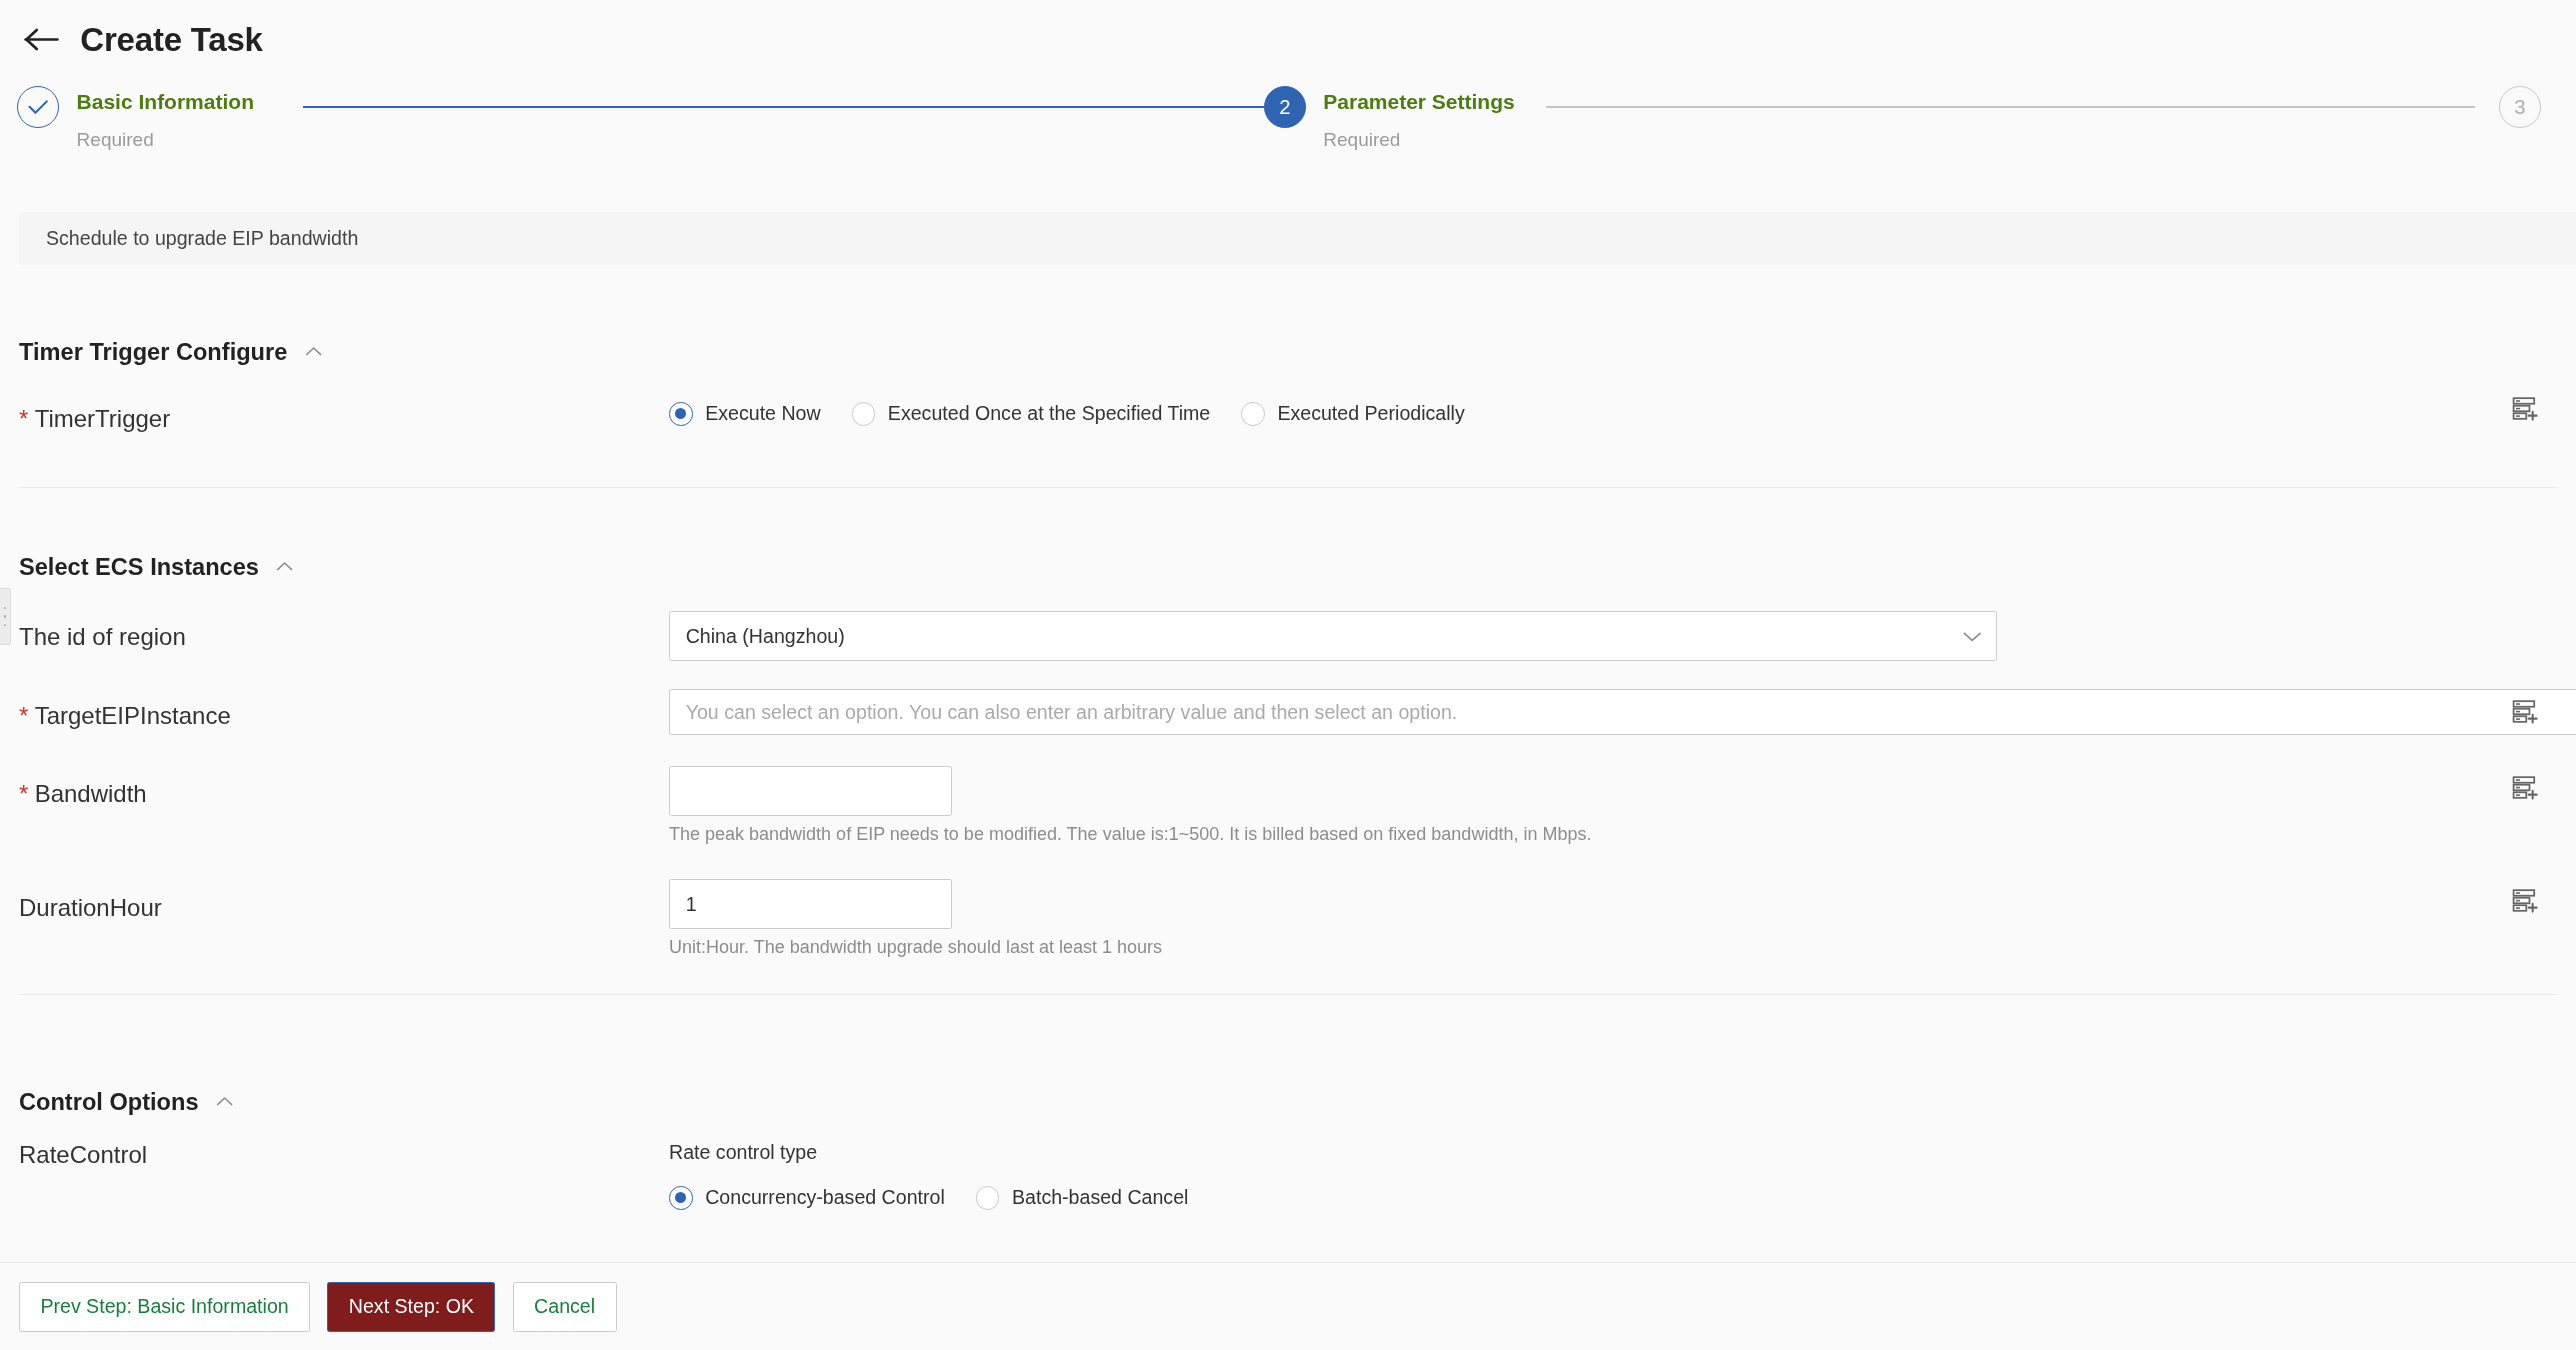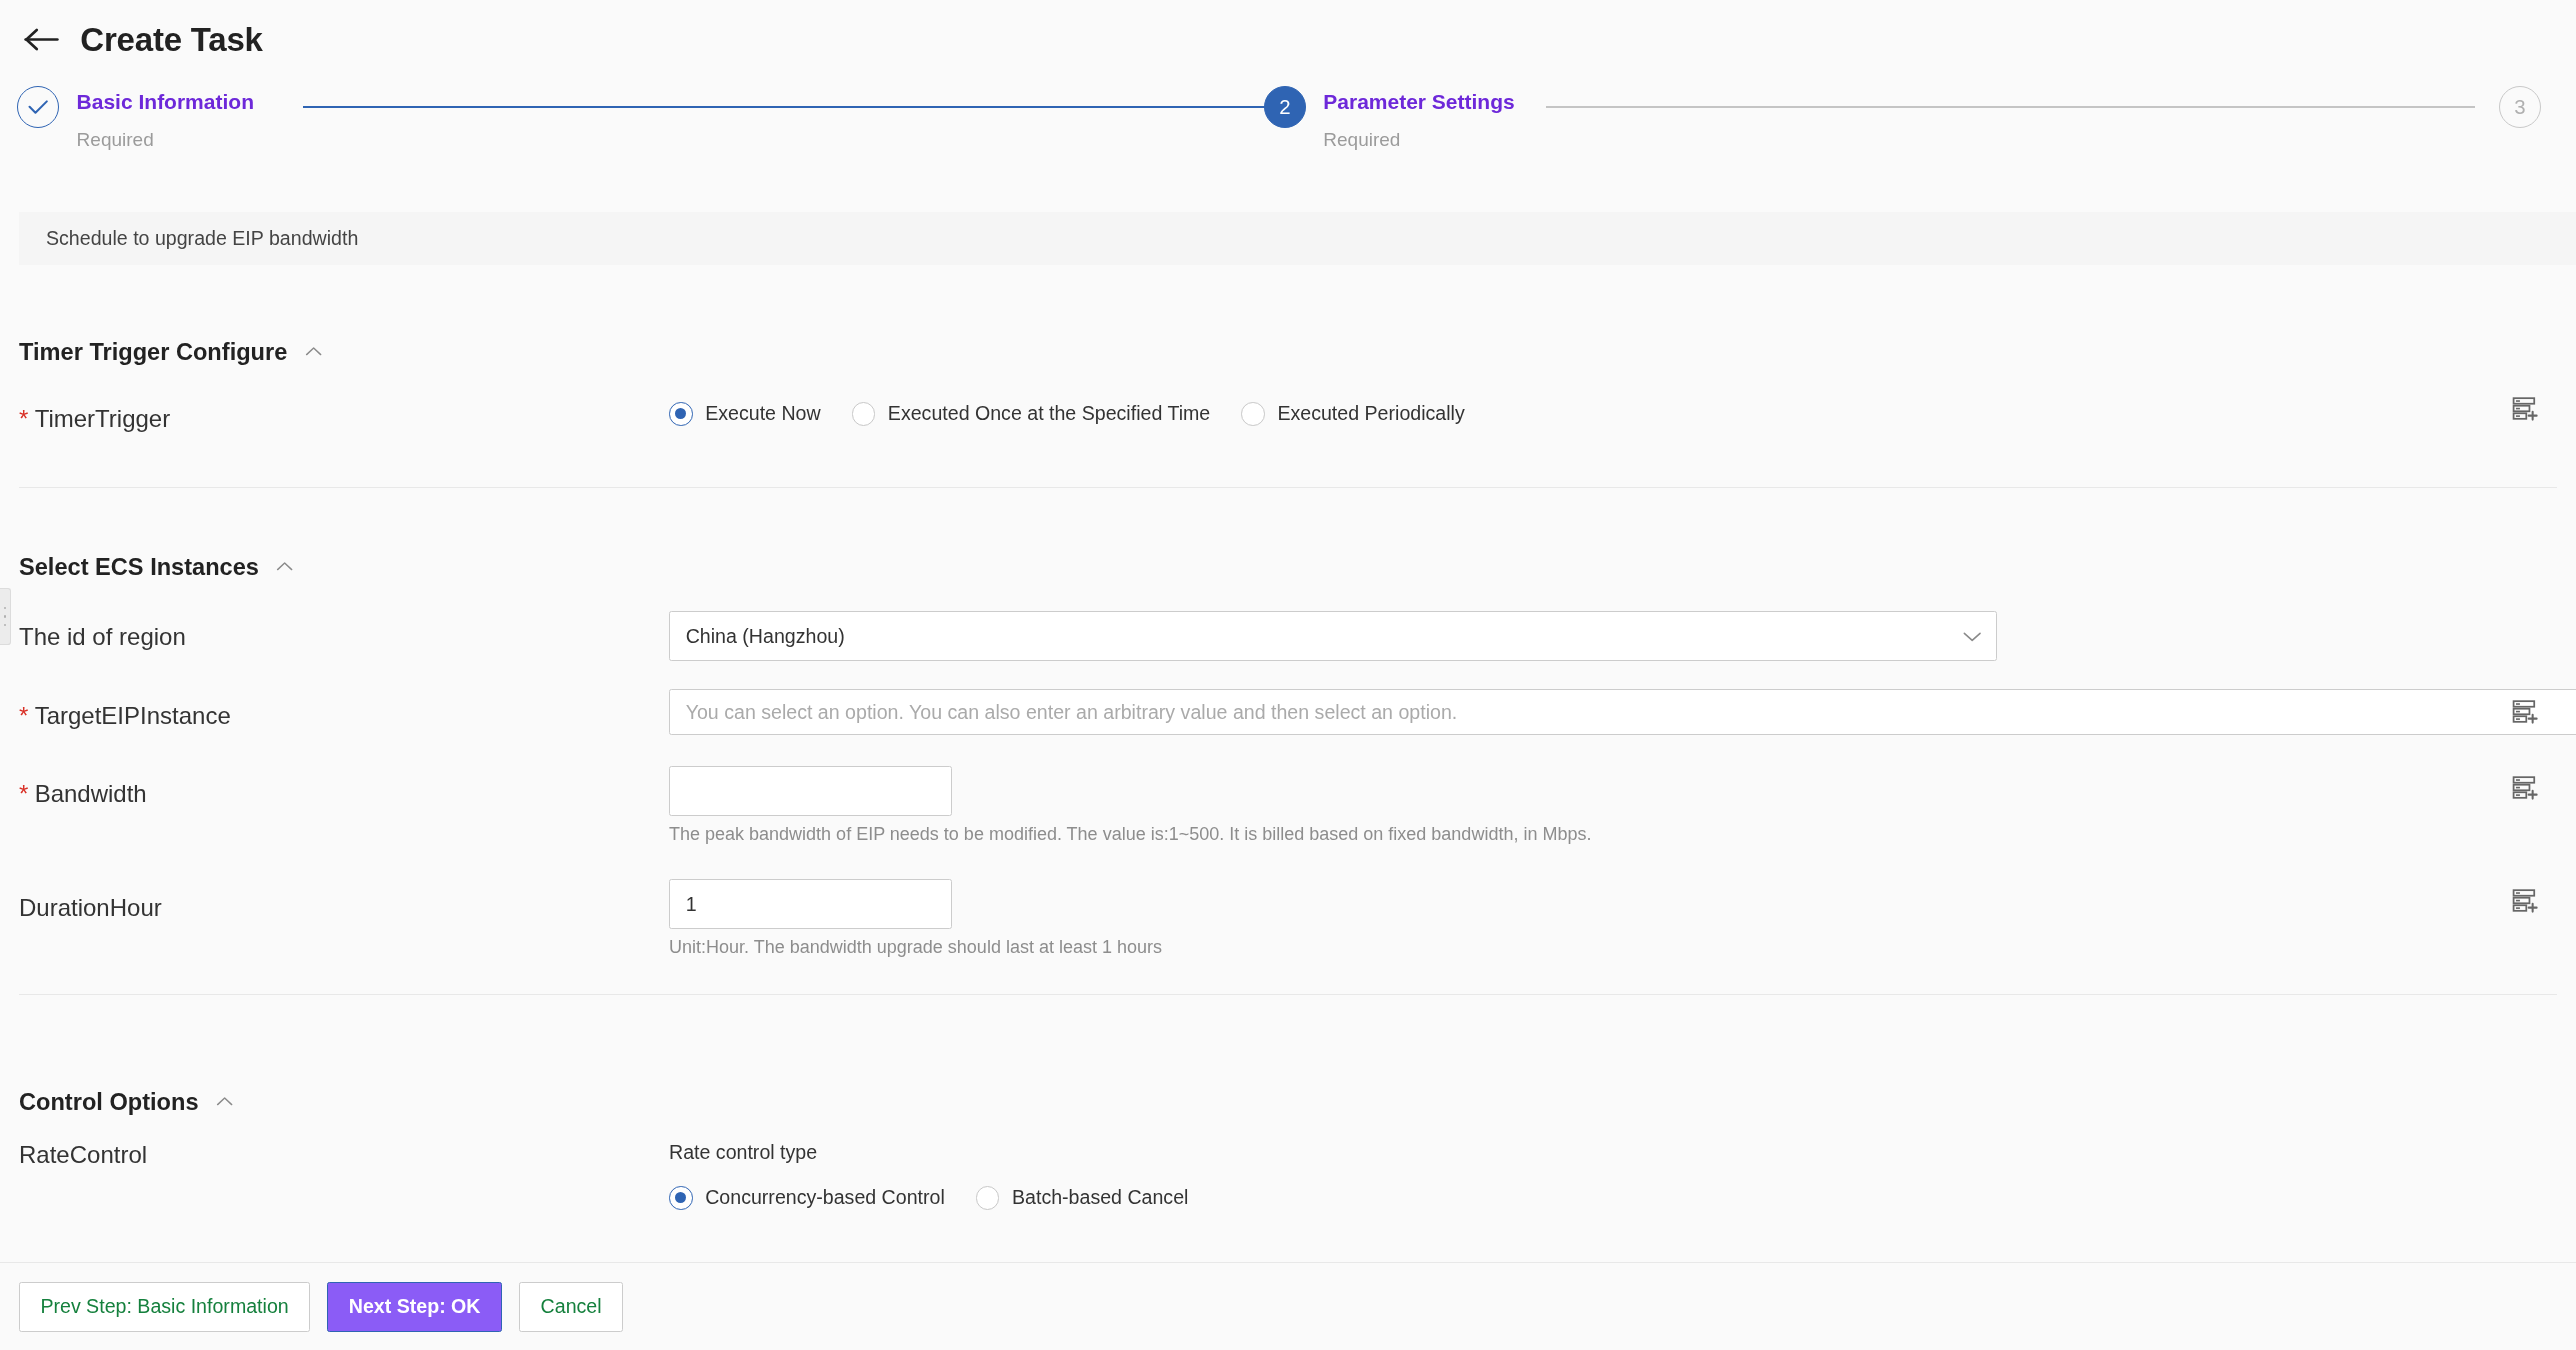--- a/index.html
+++ b/index.html
@@ -53,21 +53,21 @@
   }
   .step-circle.active {
     background: #2f64b3; color: #fff; border: 1.6px solid #2f64b3;
     font-weight: normal;
   }
   .step-circle.todo {
     border: 1.6px solid #c9c9c9; color: #b0b0b0; background: #fafafa;
   }
   .step-text { margin-left: 17.3px; padding-top: 2.4px; }
   .step-title {
-    font-size: 21px; font-weight: bold; color: #6d28d9; white-space: nowrap;
+    font-size: 21px; font-weight: bold; color: #4d7c0f; white-space: nowrap;
     line-height: 27px;
   }
   .step-sub {
     font-size: 19px; color: #9b9b9b; margin-top: 13.4px; white-space: nowrap;
   }
   .step-line {
     position: absolute; height: 1.6px; top: 20.4px;
   }
   .step-line.active { background: #2f64b3; }
   .step-line.idle { background: #c4c4c4; }
@@ -177,21 +177,21 @@
   .btn {
     height: 50px;
     border-radius: 2.4px;
     display: flex; align-items: center; justify-content: center;
     padding: 0 20.4px;
     font-size: 19.6px;
     cursor: pointer;
     white-space: nowrap;
   }
   .btn.secondary { background: #fff; border: 0.8px solid #ccc; color: #15803d; }
-  .btn.primary { background: #8b5cf6; border: 0.8px solid #2f64b3; color: #fff; font-weight: bold; }
+  .btn.primary { background: #7f1d1d; border: 0.8px solid #2f64b3; color: #fff; }
 </style>
 </head>
 <body>
 
 <div class="page">
 
   <div class="header">
     <div class="back-arrow">
       <svg width="35" height="27" viewBox="0 0 44 34" aria-hidden="true">
         <path d="M2 17 H42" stroke="#222" stroke-width="3.4" fill="none" stroke-linecap="round"></path>

